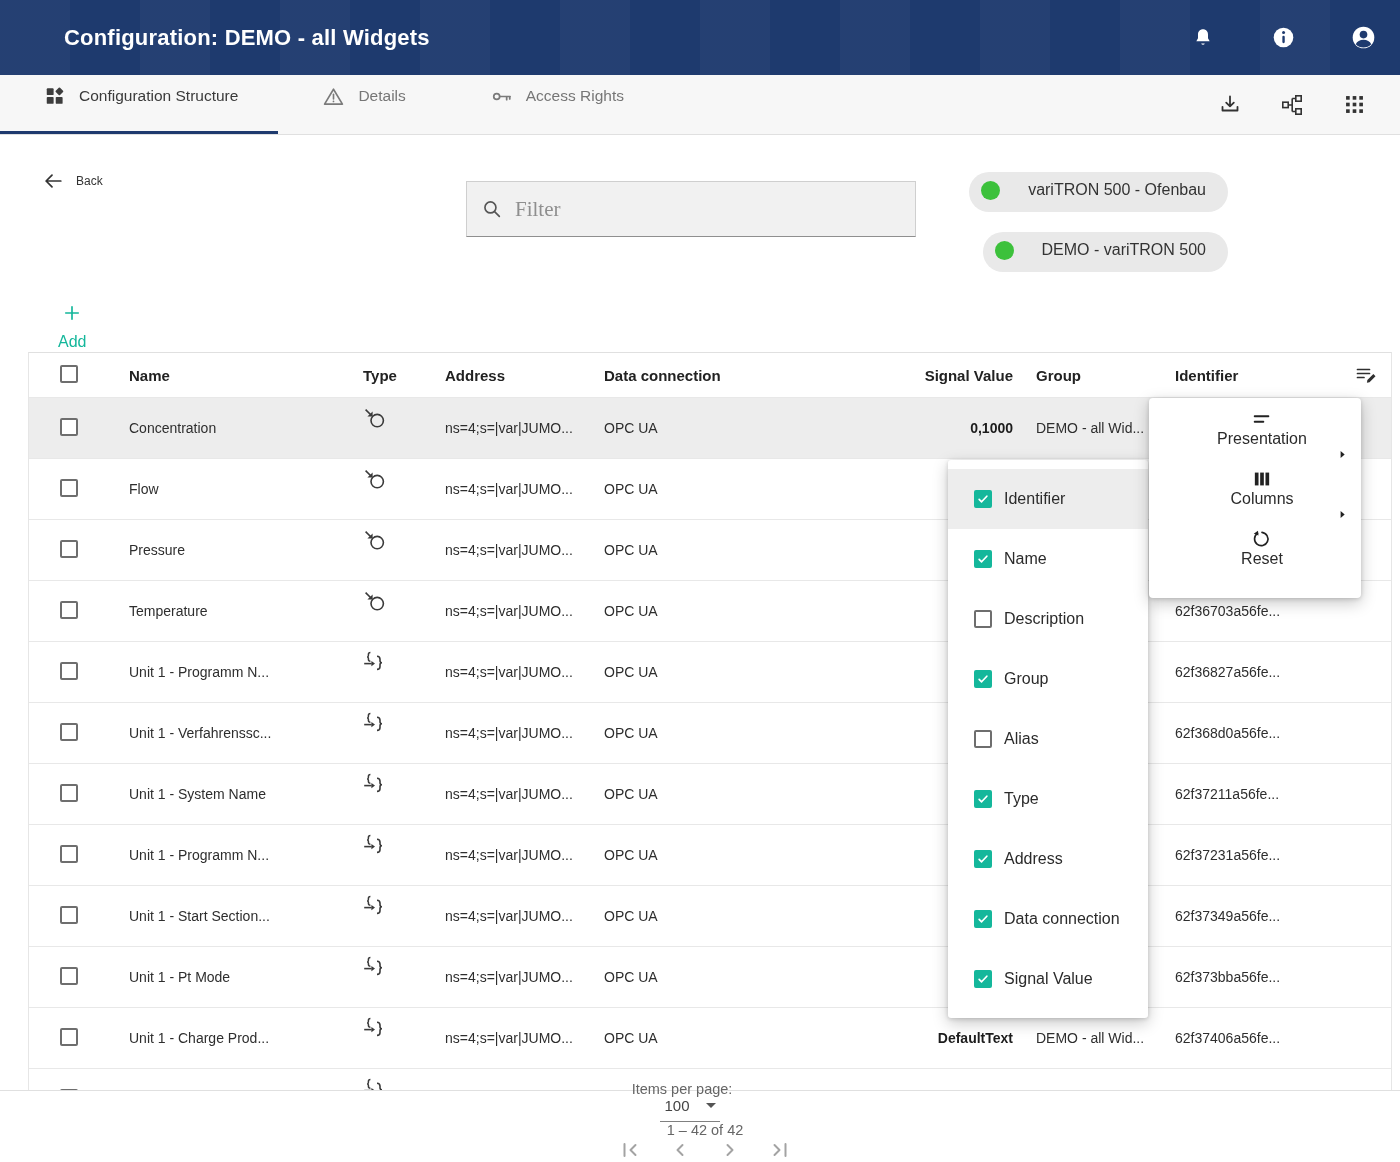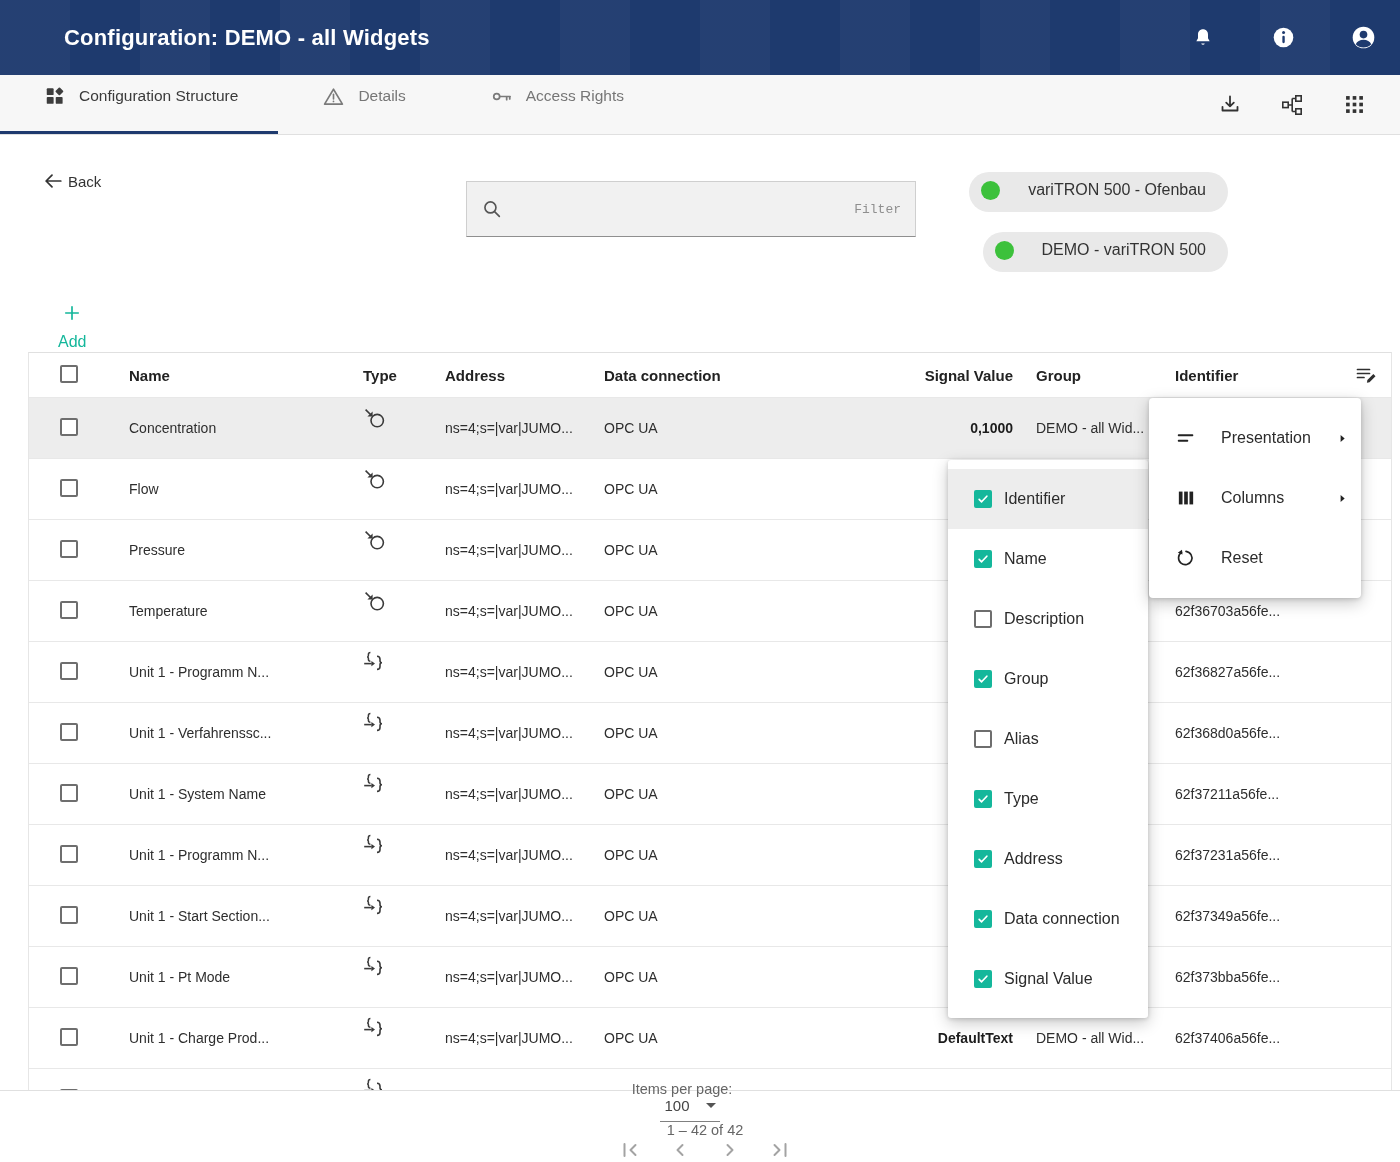--- a/index.html
+++ b/index.html
@@ -21,24 +21,24 @@
   
   .tabbar{height:60px; background:#f7f7f7; border-bottom:1px solid #e0e0e0; display:flex; align-items:stretch;}
   .tab{display:flex; align-items:center; gap:13px; padding:0 40px 17px 44px; position:relative; color:#767676; font-size:15.5px; cursor:pointer;}
   .tab .ticon{display:flex;}
   .tab.active{color:#3a3a3a;}
   .tab.active::after{content:""; position:absolute; left:0; right:0; bottom:0; height:3px; background:var(--navy);}
   .tabbar .actions{margin-left:auto; display:flex; align-items:center; gap:36px; padding-right:33px;}
   .tabbar .actions .abtn{width:26px;height:26px; display:flex; align-items:center; justify-content:center; cursor:pointer; color:#3a3a3a;}
 
   
-  .back{position:absolute; left:42px; top:170px; display:flex; align-items:center; gap:4px; font-size:15px; color:#333; cursor:pointer;}
+  .back{position:absolute; left:42px; top:170px; display:flex; align-items:center; gap:12px; font-size:12px; color:#333; cursor:pointer;}
   .filterfield{position:absolute; left:466px; top:181px; width:450px; height:56px; background:#f1f1f1;
     border:1px solid #cfcfcf; border-bottom:1px solid #8f8f8f; display:flex; align-items:center; padding:0 14px; gap:12px;}
-  .filterfield input{border:none; outline:none; background:transparent; font-size:13px; flex:1; color:#333; font-family:Liberation Mono, monospace;text-align:right;}
+  .filterfield input{border:none; outline:none; background:transparent; font-size:21px; flex:1; color:#333; font-family:Liberation Serif, serif;}
   .filterfield input::placeholder{color:#8f8f8f;}
   .chip{position:absolute; right:172px; height:40px; background:#e9e9e9; border-radius:20px; display:flex; align-items:center;
     gap:28px; padding:0 22px 4px 12px; font-size:16px; color:#333; cursor:pointer;}
   .chip.c1{top:172px;} .chip.c2{top:232px;}
   .chip .dot{width:19px; height:19px; border-radius:50%; background:var(--green);}
   .addbtn{position:absolute; left:58px; top:303px; display:flex; align-items:center; gap:10px; color:var(--accent); font-size:16px; cursor:pointer;flex-direction:column;}
 
   
   .tablewrap{position:absolute; left:28px; right:8px; top:352px; height:738px; overflow:hidden;
     border-top:1px solid #e0e0e0; border-left:1px solid #e6e6e6; border-right:1px solid #e6e6e6; background:#fff;}
@@ -62,21 +62,21 @@
 
   .cb{width:18px; height:18px; border:2px solid #6e6e6e; border-radius:2px; background:#fff; display:inline-flex;
     align-items:center; justify-content:center; cursor:pointer; flex:0 0 auto;}
   .cb svg{display:none;}
   .cb.checked{background:var(--accent); border-color:var(--accent);}
   .cb.checked svg{display:block;}
 
   
   .ctxmenu{position:absolute; left:1149px; top:398px; width:212px; background:#fff; border-radius:4px; z-index:40;
     box-shadow:0 5px 16px rgba(0,0,0,.22), 0 1px 4px rgba(0,0,0,.16); padding:10px 0;}
-  .mitem{height:60px; display:flex; align-items:center; gap:24px; padding:0 12px 0 26px; font-size:16px; color:#2b2b2b; cursor:pointer;}
+  .mitem{height:60px; display:flex; align-items:center; padding:0 12px 0 26px; font-size:16px; color:#2b2b2b; cursor:pointer;flex-direction:column;}
   .mitem .micon{color:#222; display:flex; flex:0 0 auto;}
   .mitem .chev{margin-left:auto; color:#222; display:flex;}
 
   
   .colpanel{position:absolute; left:948px; top:460px; width:200px; height:558px; background:#fff; z-index:35;
     box-shadow:0 5px 16px rgba(0,0,0,.22), 0 1px 4px rgba(0,0,0,.16); border-radius:3px; padding:9px 0; overflow:hidden;}
   .pitem{height:60px; display:flex; align-items:center; gap:12px; padding:0 12px 0 26px; font-size:16px; color:#2b2b2b; cursor:pointer;}
   .pitem.highlighted{background:#ededed;}
 
   

